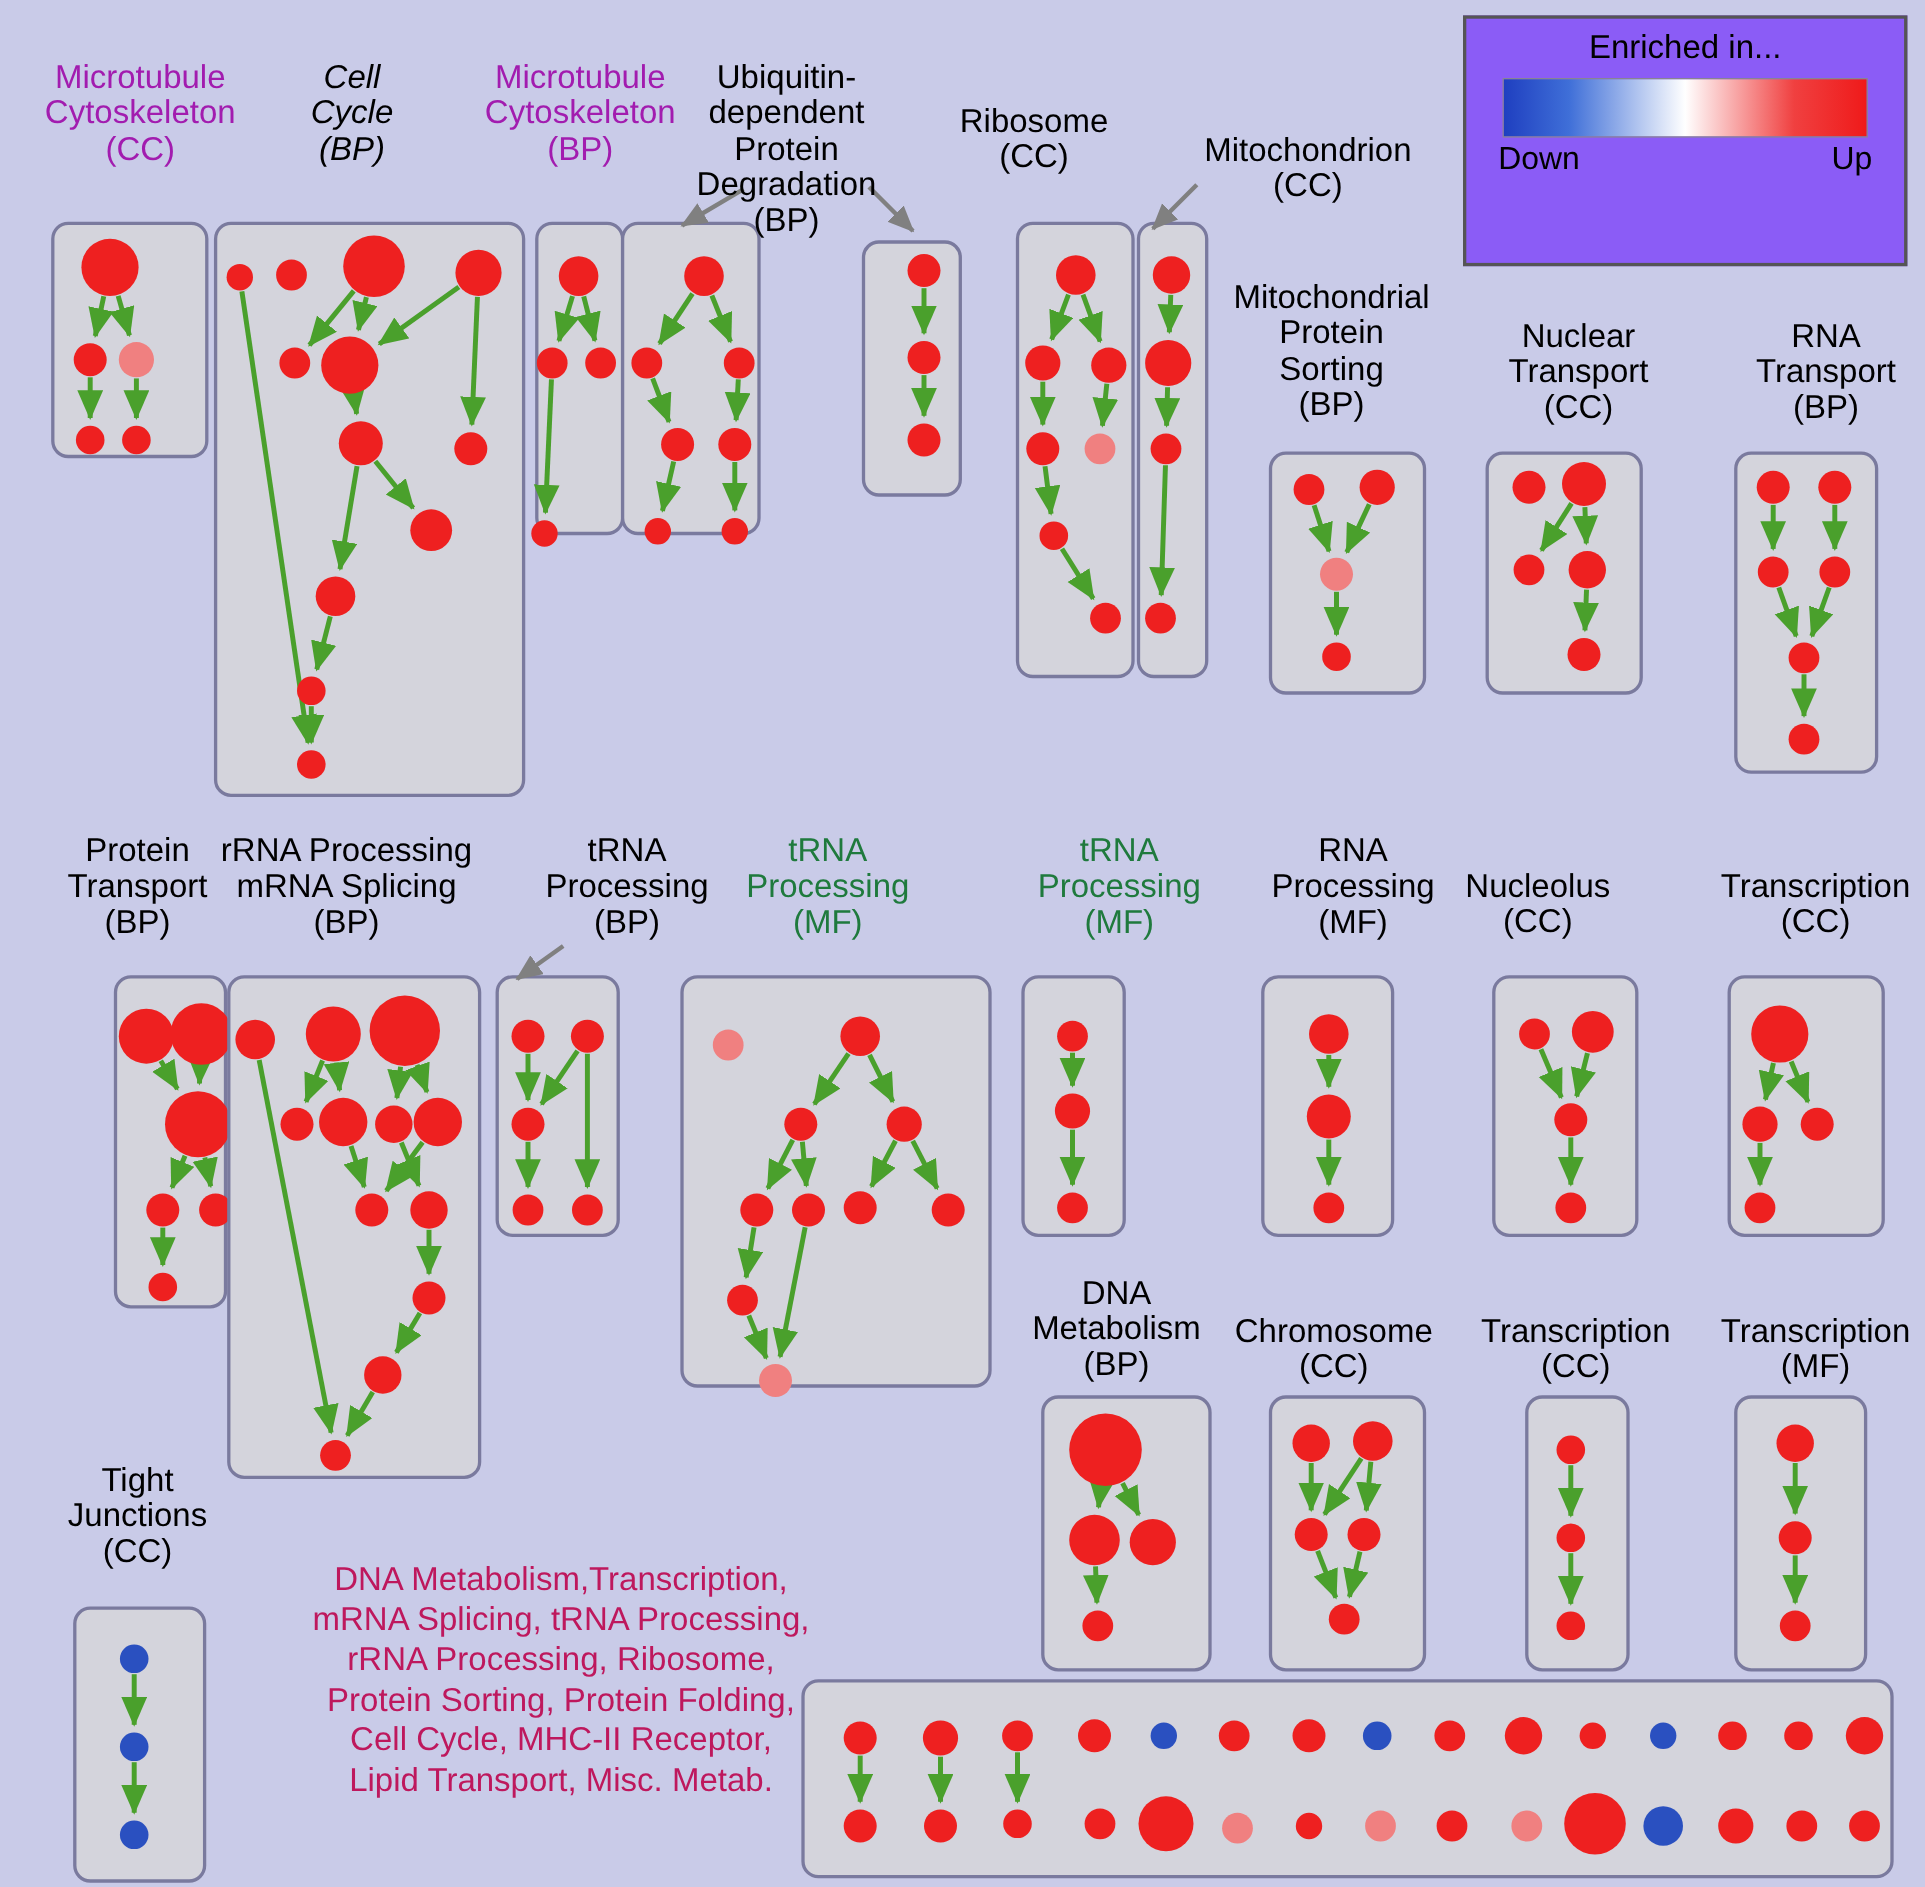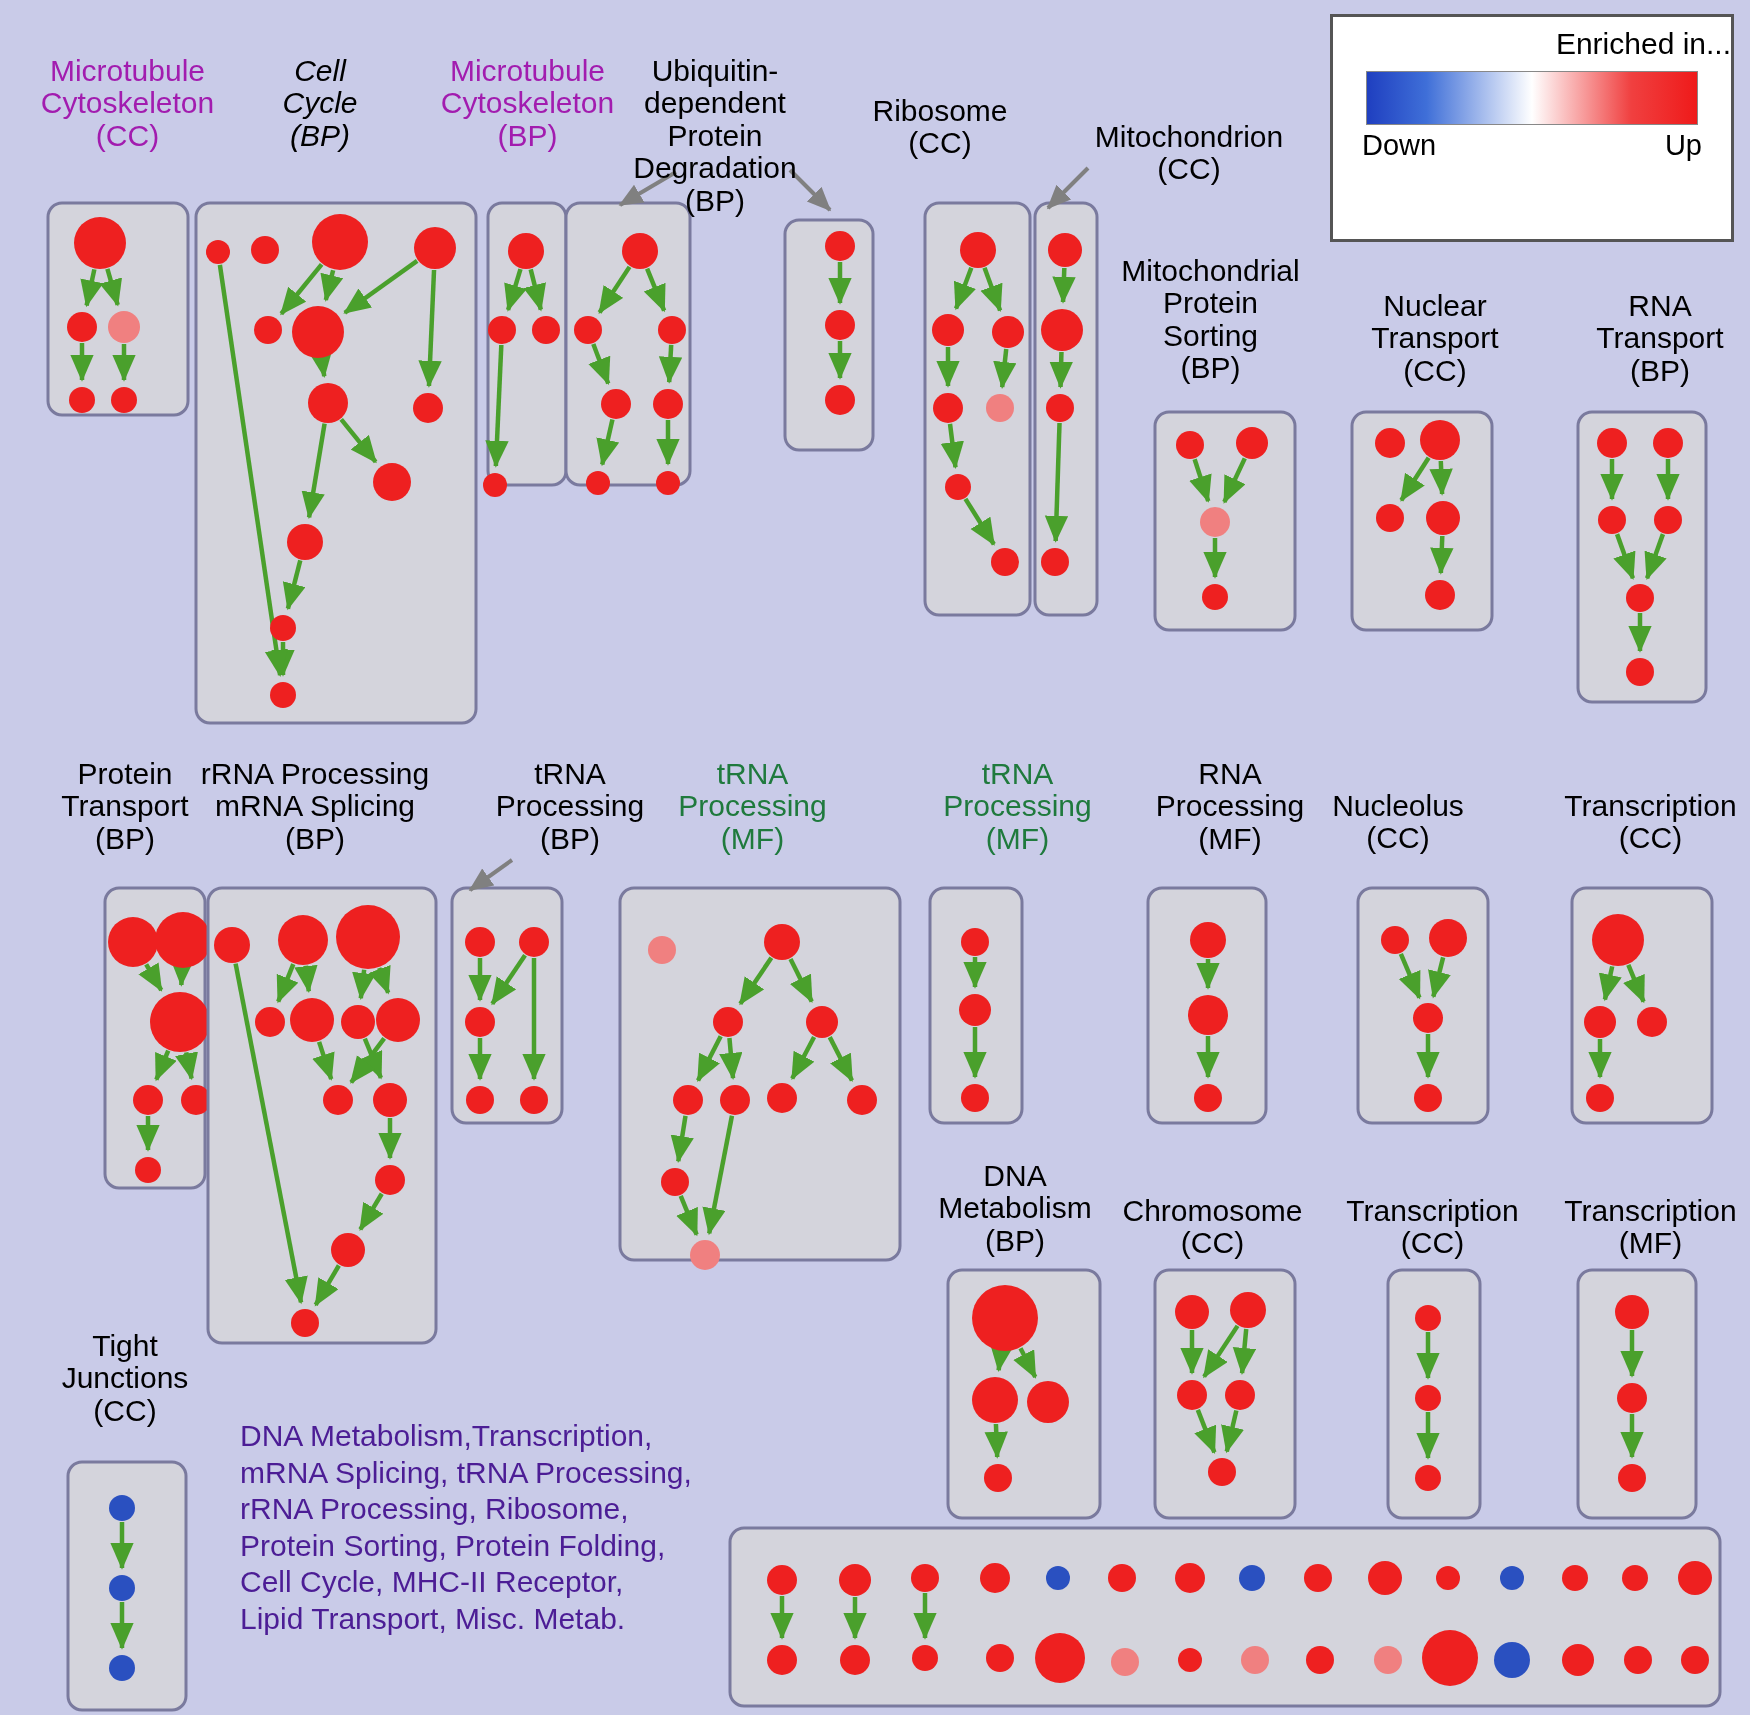--- a/index.html
+++ b/index.html
@@ -26,24 +26,24 @@
     font-size: 30px;
     line-height: 1.08;
     color: #000;
     white-space: pre-line;
     font-family: "Liberation Sans", sans-serif;
   }
   .label.cc-blue { color: #a21caf; }
   .label.mf-green { color: #1f7a3d; }
   .legend {
     position: absolute;
-    background: #ffffff;
+    background: #8b5cf6;
     border: 3px solid #555;
     box-sizing: border-box;
-    text-align: right;
+    text-align: center;
   }
   .legend-title {
     font-size: 30px;
     margin-top: 10px;
     color: #000;
   }
   .legend-bar {
     margin: 10px auto 4px auto;
     height: 52px;
     width: 330px;
@@ -60,23 +60,23 @@
   .legend-sub {
     font-size: 26px;
     margin-top: 4px;
     line-height: 1.12;
     white-space: pre-line;
   }
   .multiline-note {
     position: absolute;
     font-size: 30px;
     line-height: 1.22;
-    color: #4c1d95;
+    color: #be185d;
     white-space: pre-line;
-    text-align: left;
+    text-align: center;
   }
   svg { display: block; }
 </style>
 </head>
 <body>
 
 <svg id="canvas" viewBox="0 0 1750 1715">
   <defs>
     <marker id="arrowhead" markerWidth="7" markerHeight="7" refX="5.6" refY="2.6" orient="auto">
       <path d="M0,0 L6,2.6 L0,5.2 z" fill="#4aa02c"></path>

